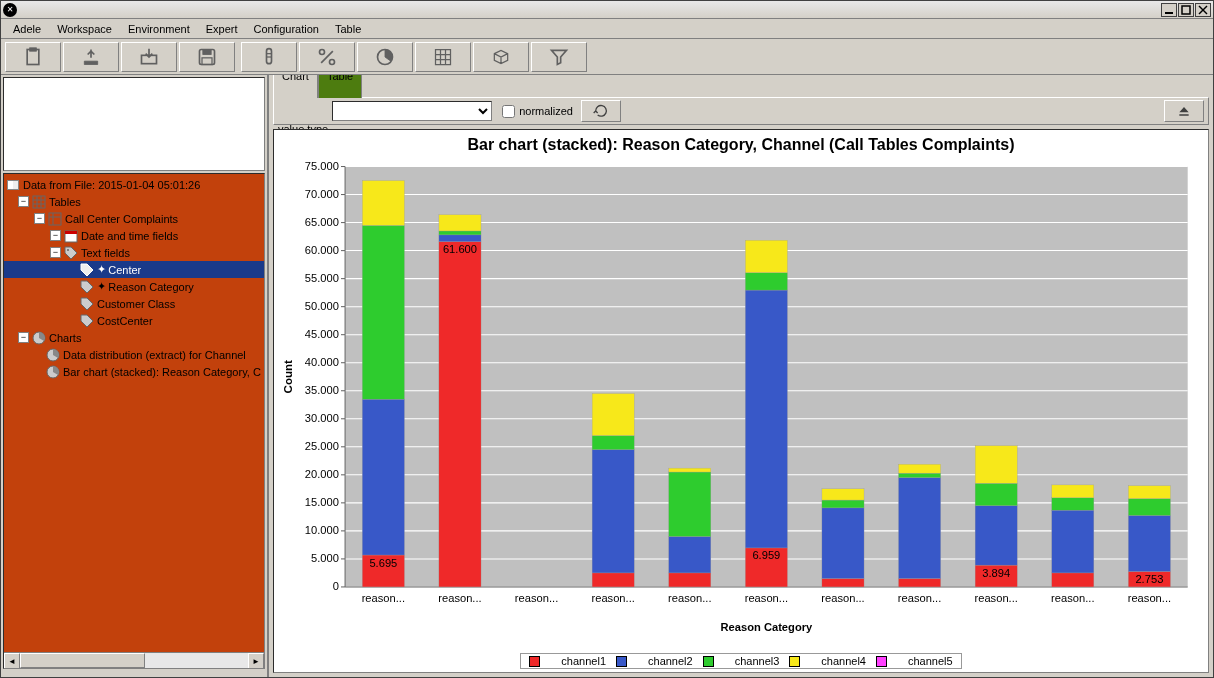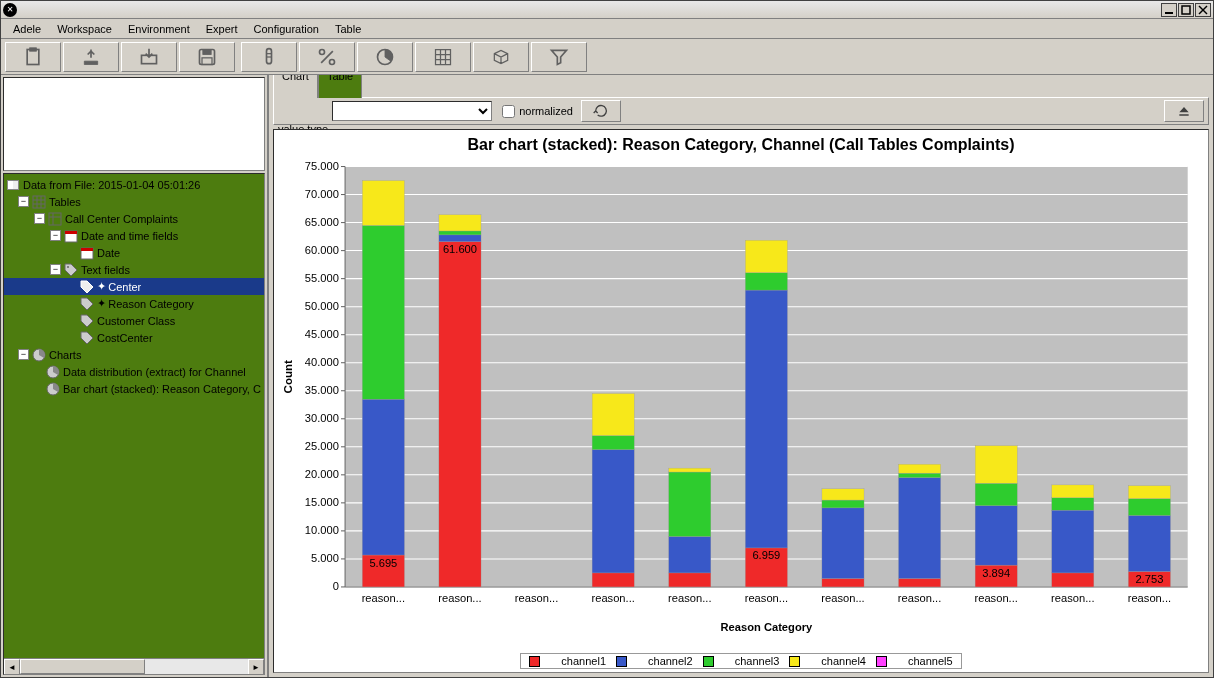--- a/index.html
+++ b/index.html
@@ -18,21 +18,21 @@
 .menu-item { padding: 2px 8px; cursor: default; }
 
 .toolbar { height: 36px; display: flex; align-items: center; padding: 2px 4px; gap: 0; background: #d4d0c8; border-bottom: 1px solid #808080; }
 .tool-btn { width: 56px; height: 30px; background: #d4d0c8; border: 1px solid #808080; border-top-color:#fff; border-left-color:#fff; margin-right: 2px; display:flex; align-items:center; justify-content:center; cursor:default; }
 .tool-btn svg { width:20px; height:20px; fill:#606060; stroke:#606060; }
 .tool-sep { width: 4px; }
 
 .body-area { flex: 1; display: flex; overflow: hidden; }
 .sidebar { width: 268px; display:flex; flex-direction:column; border-right: 2px solid #808080; background:#d4d0c8; }
 .sidebar-top { height: 94px; background:#fff; border: 1px inset #808080; margin: 2px; }
-.tree-panel { flex:1; background:#4d7c0f; border:1px inset #808080; margin: 0 2px 2px 2px; overflow:hidden; position:relative; }
+.tree-panel { flex:1; background:#c2410c; border:1px inset #808080; margin: 0 2px 8px 2px; overflow:hidden; position:relative; }
 .tree { padding: 2px 0; }
 .tree-row { display:flex; align-items:center; height:17px; white-space:nowrap; padding-left: 2px; cursor:default; }
 .tree-row.selected { background:#1a3a8a; color:#fff; }
 .tree-indent { display:inline-block; }
 .tree-exp { width:11px; height:11px; border:1px solid #808080; display:inline-flex; align-items:center; justify-content:center; font-size:9px; line-height:1; margin-right:3px; background:#fff; color:#000;}
 .tree-icon { width:14px; height:14px; margin-right:3px; display:inline-flex; align-items:center; justify-content:center; }
 .tree-icon svg { width:14px; height:14px; }
 .tree-scrollbar { position:absolute; bottom:0; left:0; right:0; height:16px; background:#d4d0c8; border-top:1px solid #808080; display:flex; }
 .tree-scrollbar .sb-btn { width:16px; height:16px; background:#d4d0c8; border:1px solid #808080; border-top-color:#fff; border-left-color:#fff; display:flex; align-items:center; justify-content:center; font-size:8px;}
 .tree-scrollbar .sb-track { flex:1; background:#e8e8e8; position:relative; }
@@ -210,30 +210,20 @@
               <span class="tree-exp">−</span>
               <span class="tree-icon">
                 <svg viewBox="0 0 14 14">
                   <rect x="1" y="2" width="12" height="11" fill="#fff" stroke="#666"></rect>
                   <rect x="1" y="2" width="12" height="3" fill="#c00"></rect>
                 </svg>
               </span>
               <span>Date and time fields</span>
             </div>
 
-          <div class="tree-row">
-              <span class="tree-indent" style="width:74px"></span>
-              <span class="tree-icon">
-                <svg viewBox="0 0 14 14">
-                  <rect x="1" y="2" width="12" height="11" fill="#fff" stroke="#666"></rect>
-                  <rect x="1" y="2" width="12" height="3" fill="#c00"></rect>
-                </svg>
-              </span>
-              <span>Date</span>
-            </div>
 
           <div class="tree-row">
               <span class="tree-indent" style="width:44px"></span>
               <span class="tree-exp">−</span>
               <span class="tree-icon">
                 <svg viewBox="0 0 14 14">
                   <path d="M1 1h6l6 6-6 6-6-6z" fill="#ccc" stroke="#666"></path>
                   <circle cx="4" cy="4" r="1" fill="#666"></circle>
                 </svg>
               </span>

